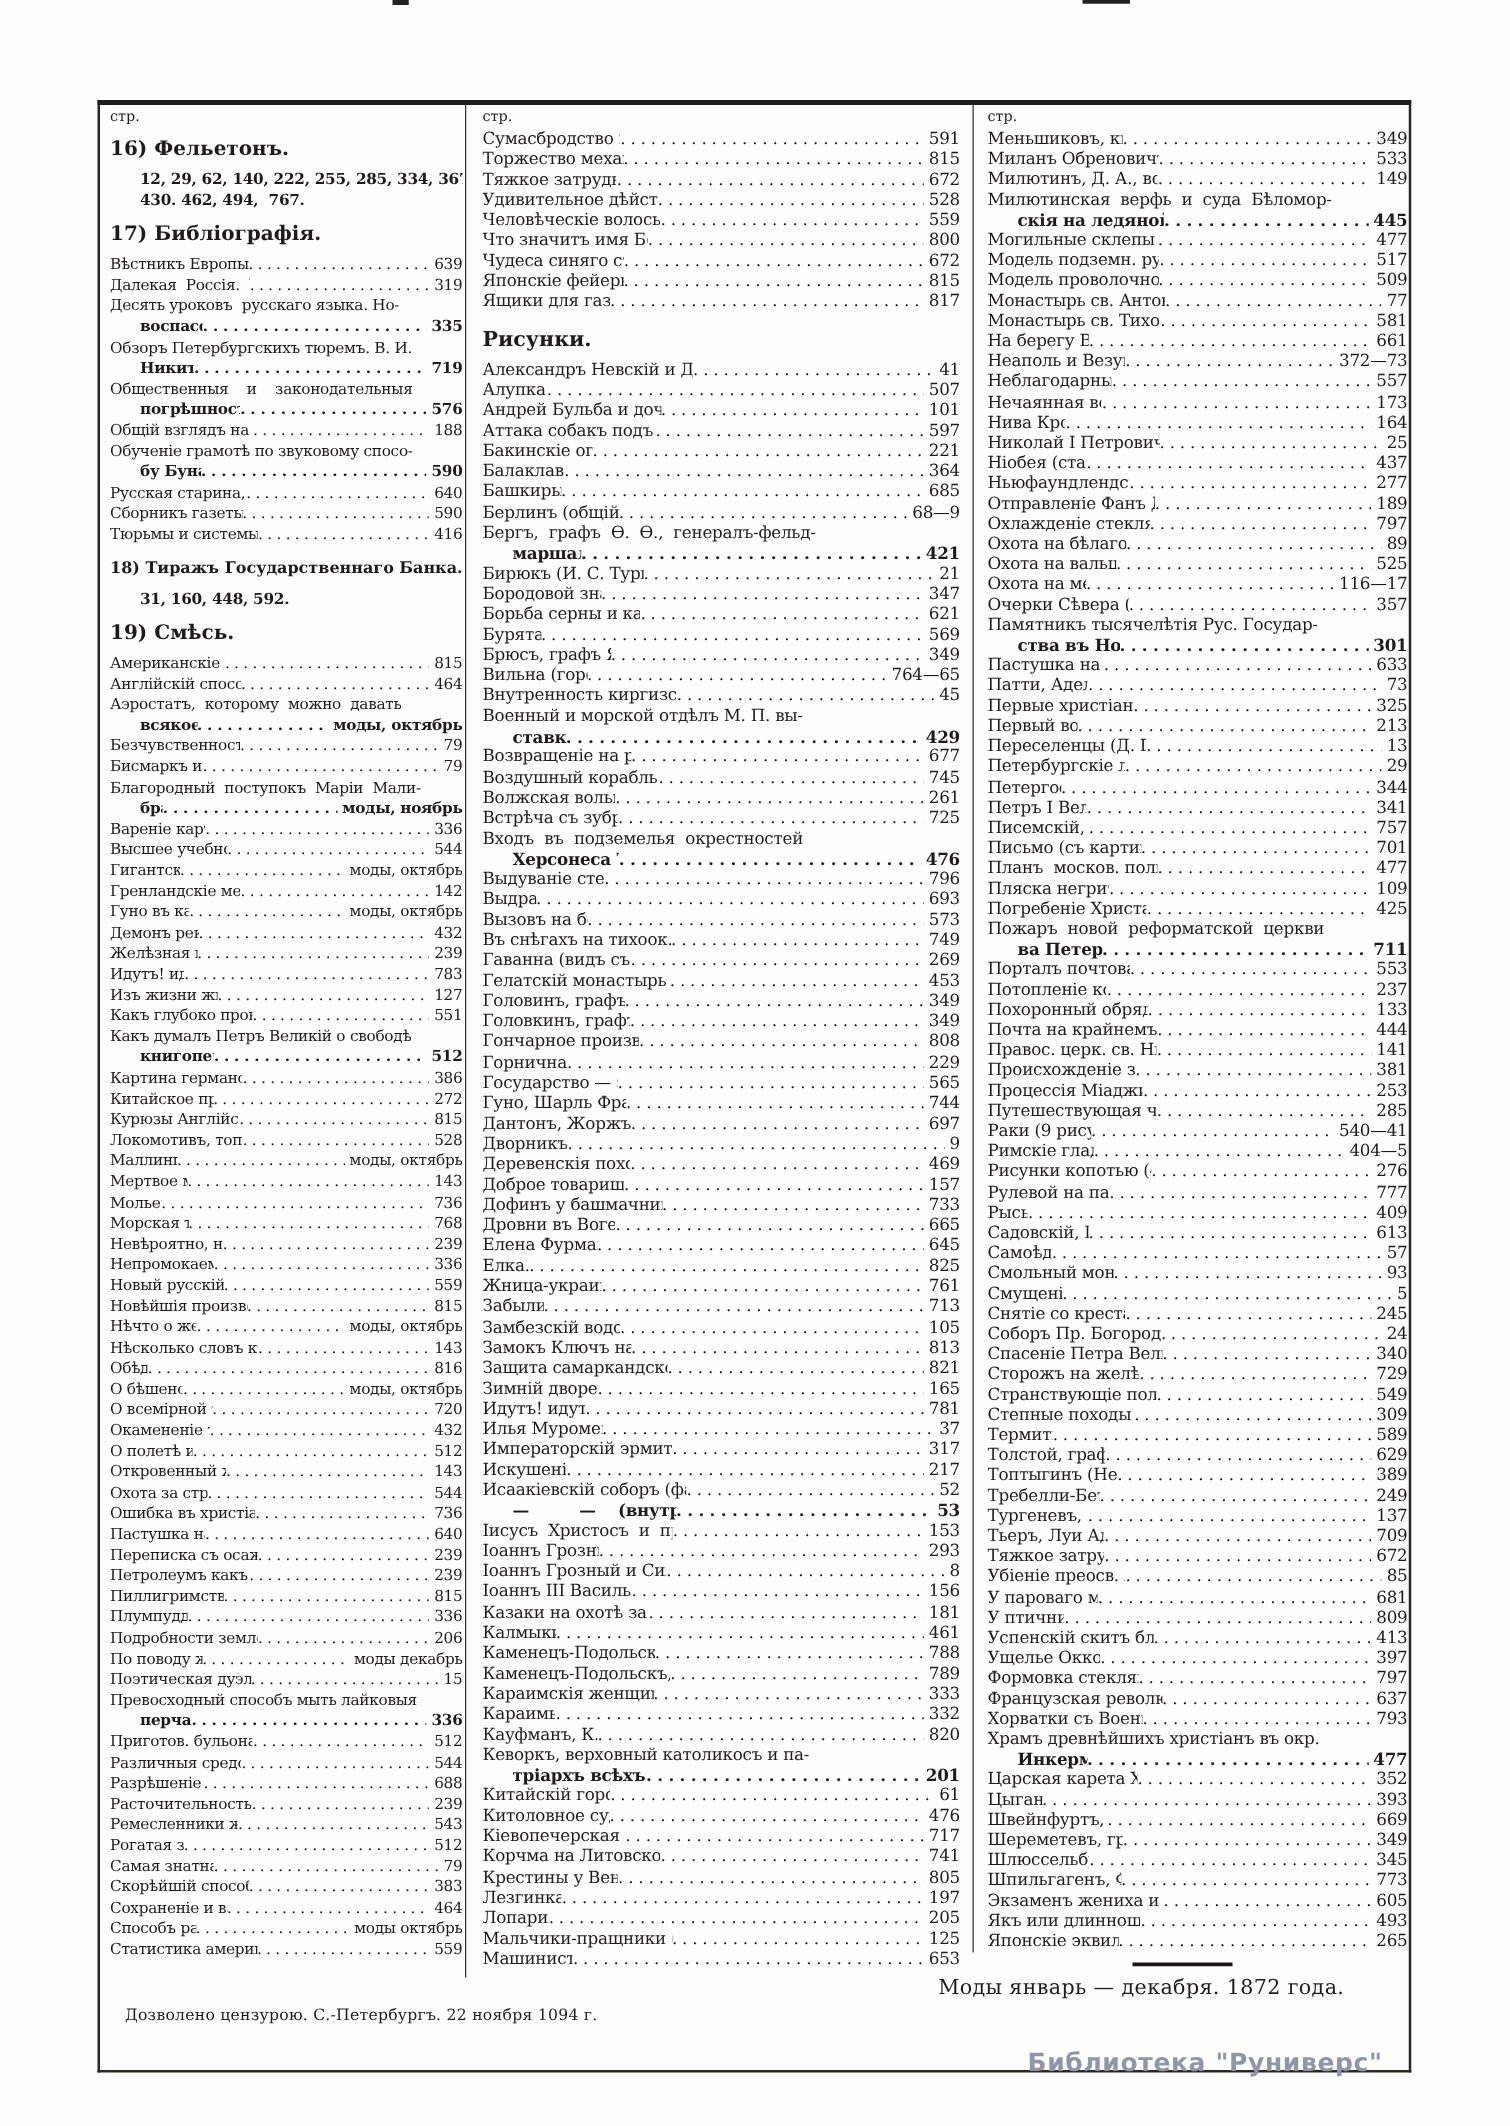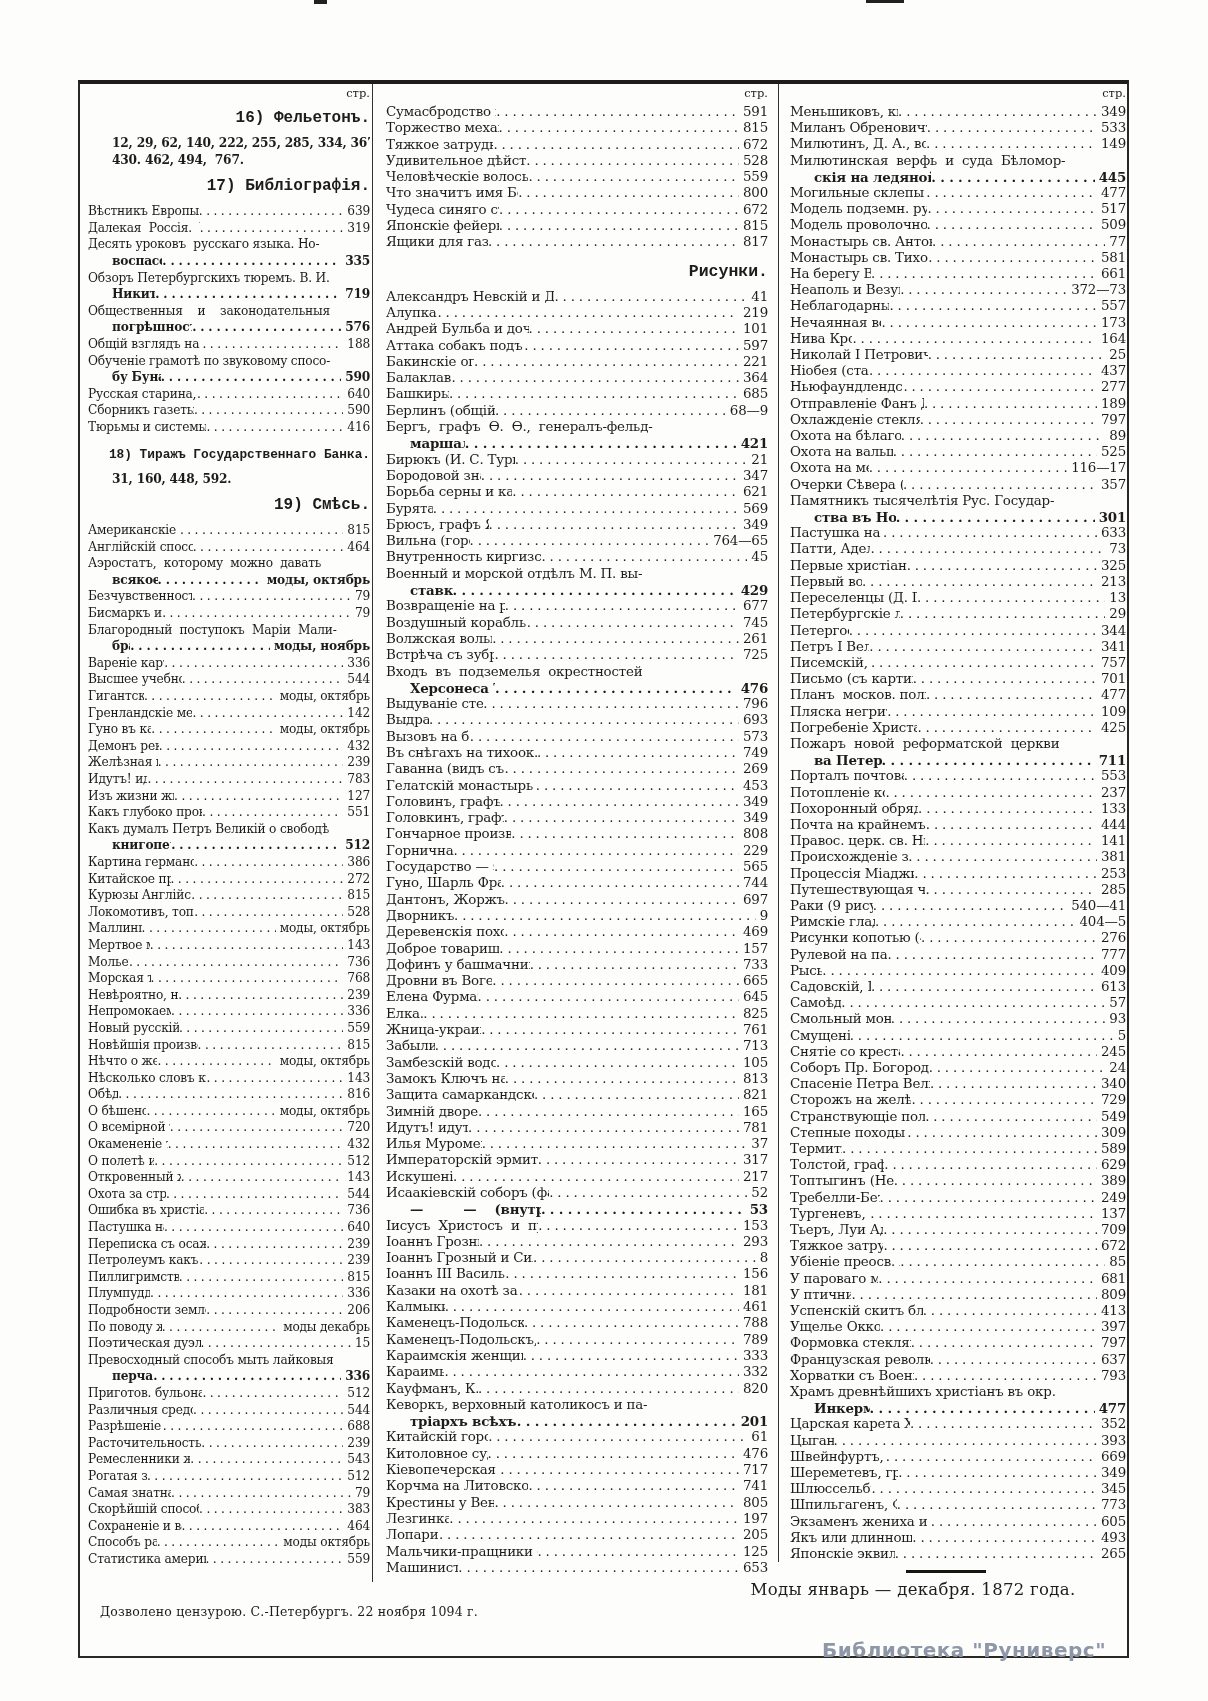--- a/index.html
+++ b/index.html
@@ -9,22 +9,22 @@
   .frame{position:absolute;left:78px;top:80px;width:1051px;height:1578px;
          border:2px solid #2b2824;border-top:4px solid #1f1c19;box-sizing:border-box;}
   .vdiv{position:absolute;width:1.4px;background:#35312c;}
   .d1{left:372px;top:84px;height:1498px;}
   .d2{left:778px;top:84px;height:1478px;}
   .tick{position:absolute;background:#23211f;}
   .col{position:absolute;top:86px;}
   .c1{left:88px;width:282px;font-size:12.2px;line-height:16.6px;letter-spacing:-0.2px;}
   .c2{left:386px;width:382px;font-size:13.4px;line-height:16.3px;letter-spacing:-0.2px;}
   .c3{left:790px;width:336px;font-size:13.4px;line-height:16.2px;letter-spacing:-0.2px;}
-  .strl{text-align:right;font-size:11.5px;line-height:14px;margin-bottom:4px;letter-spacing:0;}
-  .h{font-weight:bold;text-align:right;font-size:16px;line-height:21px;margin:8px 0 6px;letter-spacing:0;font-family:Liberation Mono, monospace;}
+  .strl{font-size:11.5px;line-height:14px;margin-bottom:4px;letter-spacing:0;}
+  .h{font-weight:bold;text-align:left;font-size:16px;line-height:21px;margin:8px 0 6px;letter-spacing:0;}
   .h.sm{font-size:12.8px;white-space:nowrap;}
   .c2 .h{font-size:16.5px;margin:10px 0 7px;}
   .line{display:flex;align-items:baseline;}
   .line .t{white-space:pre;flex:0 1 auto;min-width:0;overflow:hidden;}
   .line.ind{padding-left:24px;font-weight:bold;}
   .leader{flex:1 1 auto;min-width:2px;overflow:hidden;white-space:nowrap;}
   .leader::after{content:" .  .  .  .  .  .  .  .  .  .  .  .  .  .  .  .  .  .  .  .  .  .  .  .  .  .  .  .  .  .  .  .  .  .  .  .  .  .  .  .";}
   .p{white-space:pre;margin-left:4px;}
   .foot-censor{position:absolute;left:100px;top:1604px;font-size:12.5px;letter-spacing:0.2px;}
   .fashion-rule{position:absolute;left:906px;top:1570px;width:80px;height:3px;background:#17150f;}
@@ -478,21 +478,21 @@
       </div>
       <div class="h">Рисунки.</div>
       <div class="line">
         <span class="t">Александръ Невскій и Дмитрій Донской</span>
         <span class="leader"></span>
         <span class="p">41</span>
       </div>
       <div class="line">
         <span class="t">Алупка.</span>
         <span class="leader"></span>
-        <span class="p">219</span>
+        <span class="p">507</span>
       </div>
       <div class="line">
         <span class="t">Андрей Бульба и дочь воеводы.</span>
         <span class="leader"></span>
         <span class="p">101</span>
       </div>
       <div class="line">
         <span class="t">Аттака собакъ подъ Ургутомъ</span>
         <span class="leader"></span>
         <span class="p">597</span>

